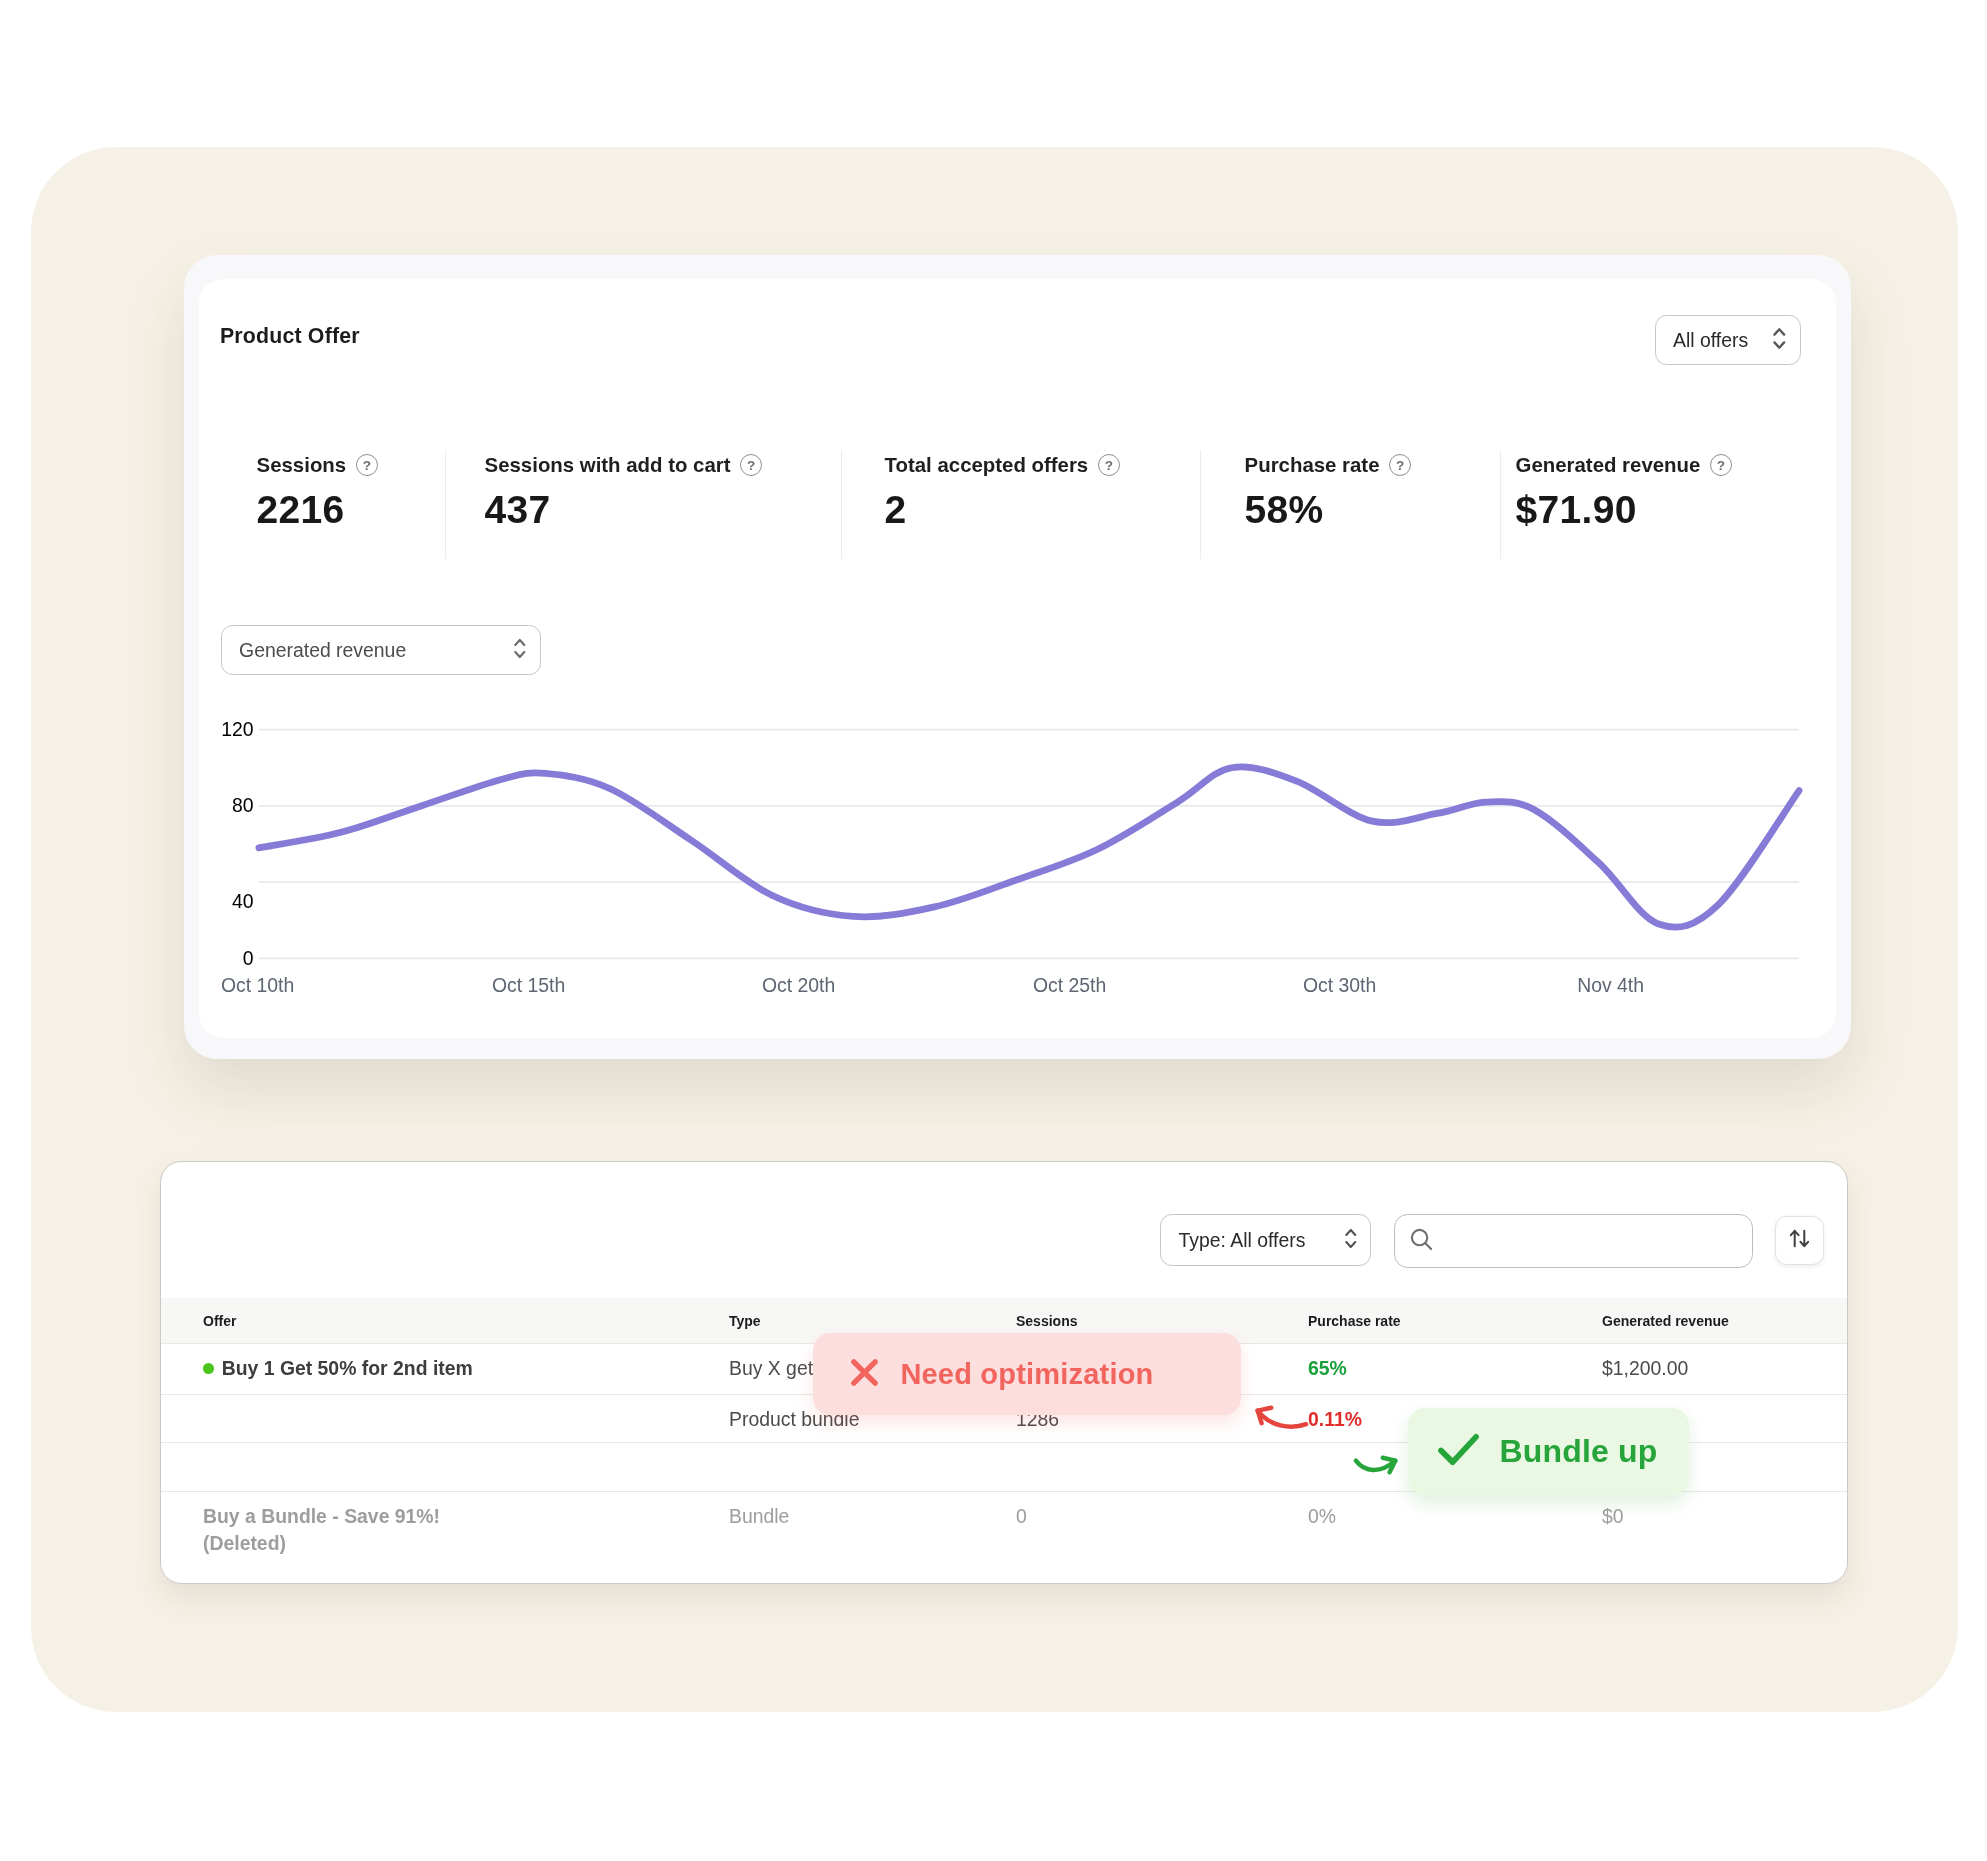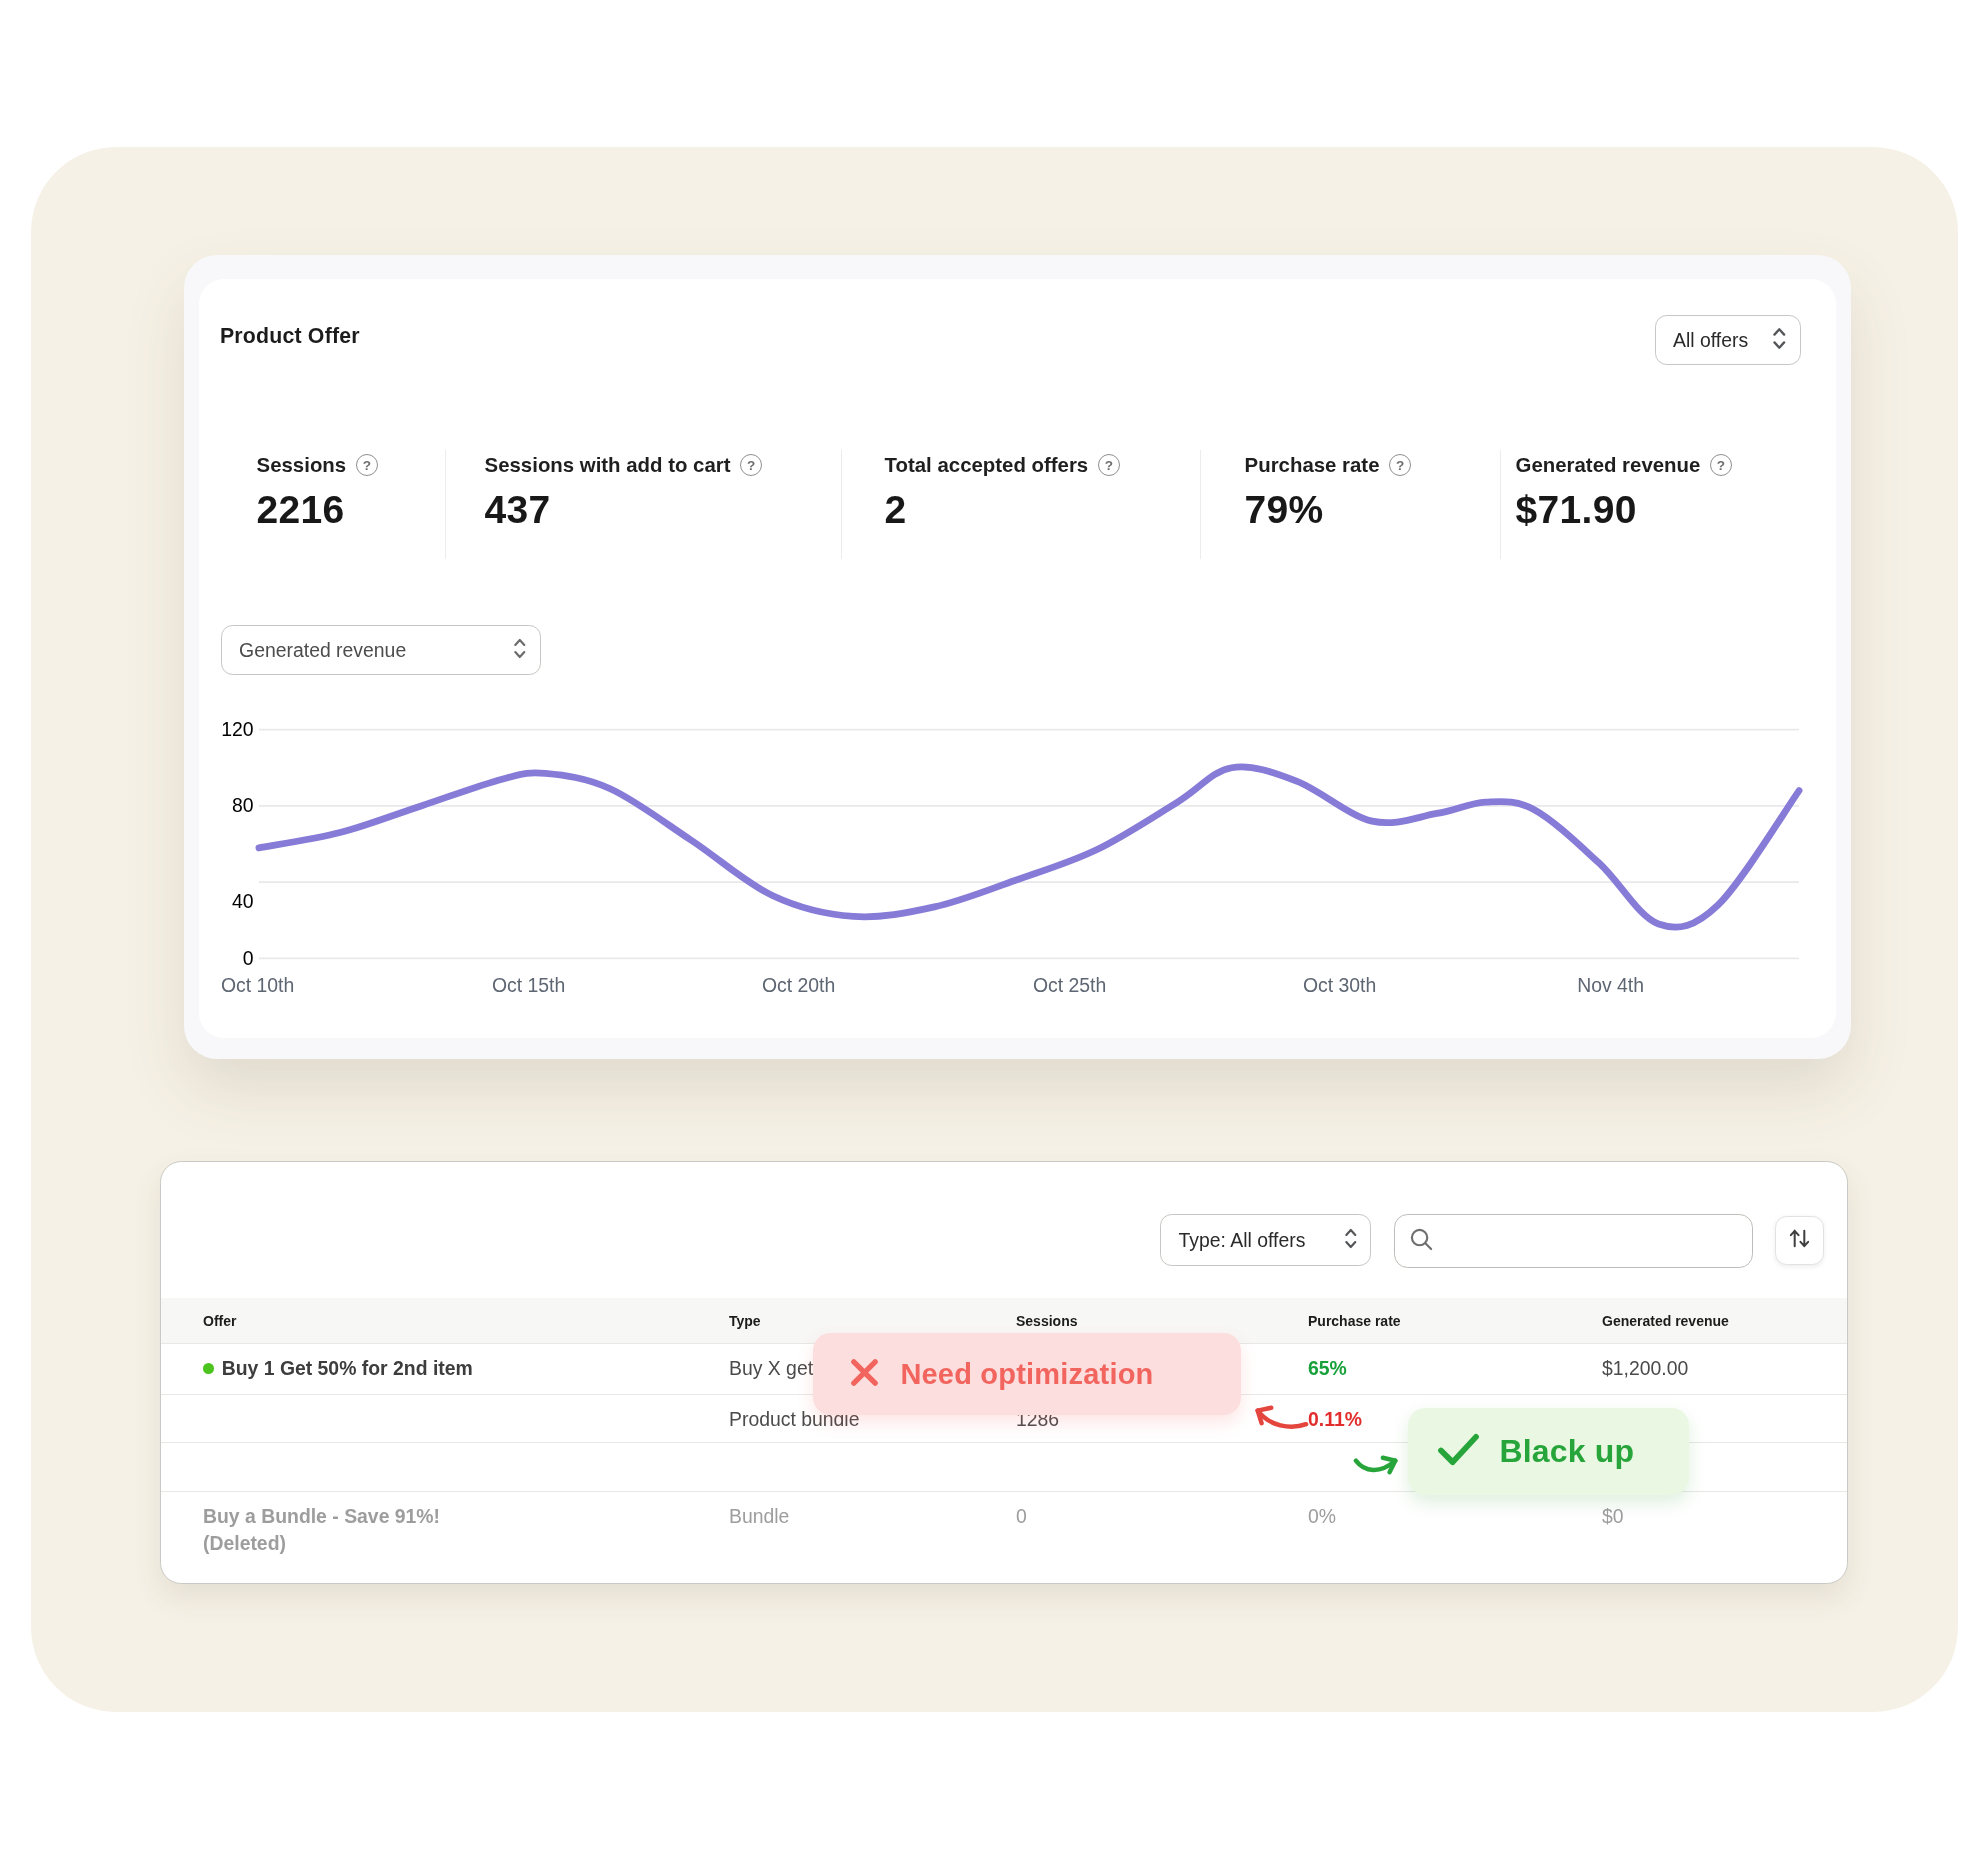--- a/index.html
+++ b/index.html
@@ -98,21 +98,21 @@
               <span>Total accepted offers</span>
               <span class="help">?</span>
             </div>
           <div class="stat-value">2</div>
         </div>
         <div class="stat" style="left:1046px">
           <div class="stat-label">
               <span>Purchase rate</span>
               <span class="help">?</span>
             </div>
-          <div class="stat-value">79%</div>
+          <div class="stat-value">58%</div>
         </div>
         <div class="stat" style="left:1317px">
           <div class="stat-label">
               <span>Generated revenue</span>
               <span class="help">?</span>
             </div>
           <div class="stat-value">$71.90</div>
         </div>
         <div class="stat-div" style="left:246px"></div>
         <div class="stat-div" style="left:642px"></div>
@@ -242,21 +242,21 @@
       <path d="M62 26 C46 32 24 28 12 12" fill="none" stroke="#e4453d" stroke-width="4.6" stroke-linecap="round"></path>
       <path d="M12 12 L26 9 M12 12 L16 25" fill="none" stroke="#e4453d" stroke-width="4.6" stroke-linecap="round"></path>
     </svg>
 
     <div class="badge badge-scale">
       <span>
         <svg width="43" height="35" viewBox="0 0 44 36">
             <path d="M4 19 L16 31 L40 5" fill="none" stroke="#27a53b" stroke-width="6" stroke-linecap="round" stroke-linejoin="round"></path>
           </svg>
       </span>
-      <span class="badge-label">Black up</span>
+      <span class="badge-label">Bundle up</span>
     </div>
 
     <svg class="annot-arrow" style="left:1192px;top:289px" width="50" height="27" viewBox="0 0 52 28">
       <path d="M3 10 C12 22 28 24 44 10" fill="none" stroke="#27a53b" stroke-width="4.6" stroke-linecap="round"></path>
       <path d="M44 10 L31 7 M44 10 L38 22" fill="none" stroke="#27a53b" stroke-width="4.6" stroke-linecap="round"></path>
     </svg>
   </div>
 </div>
 
 

